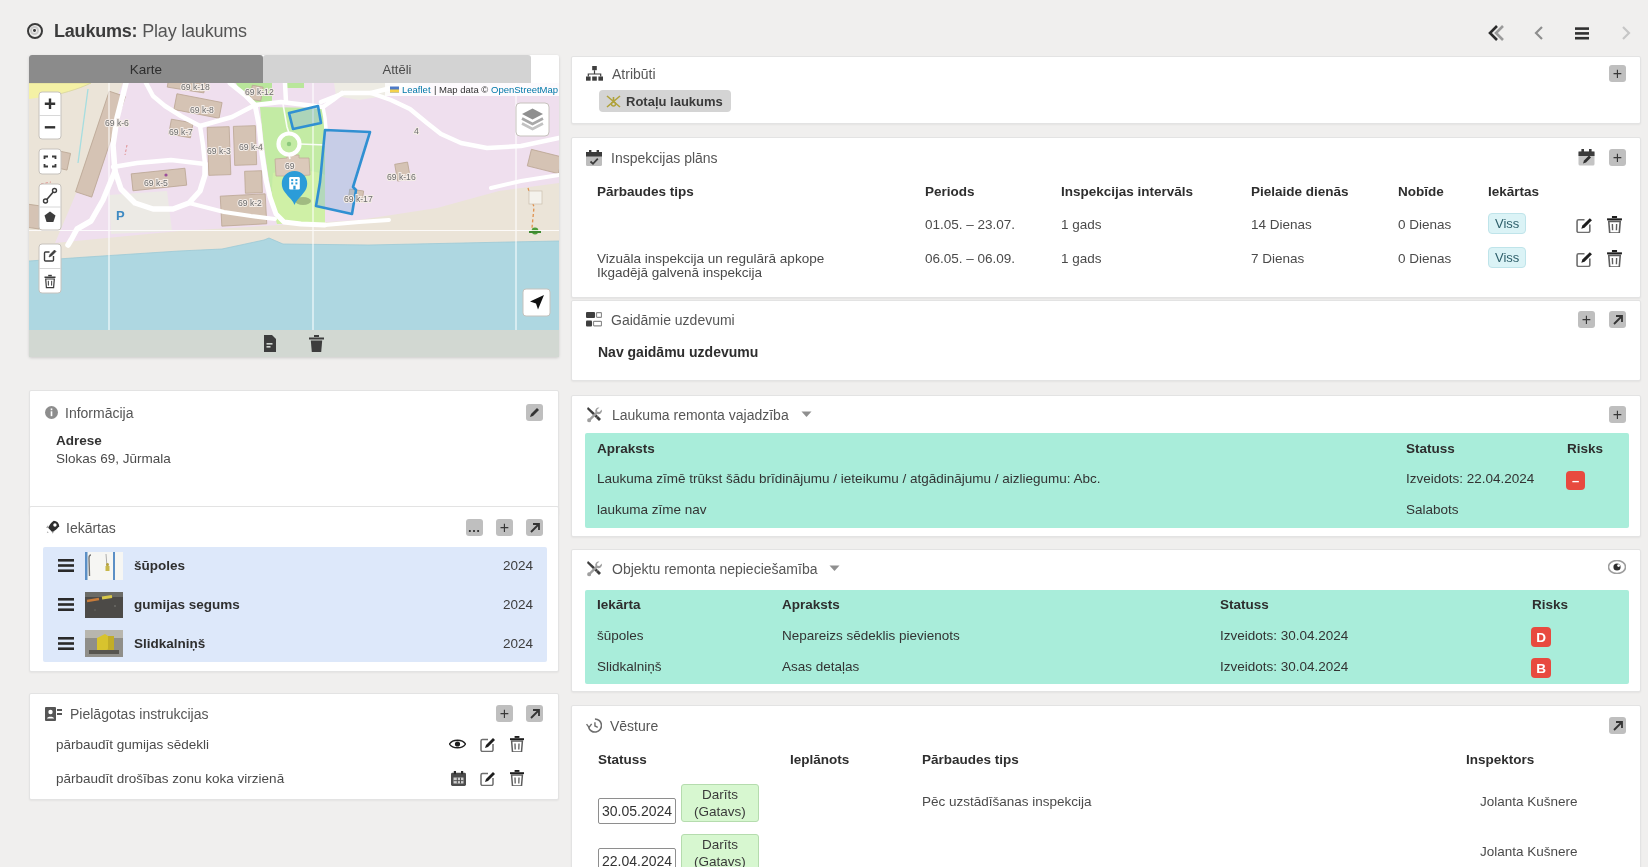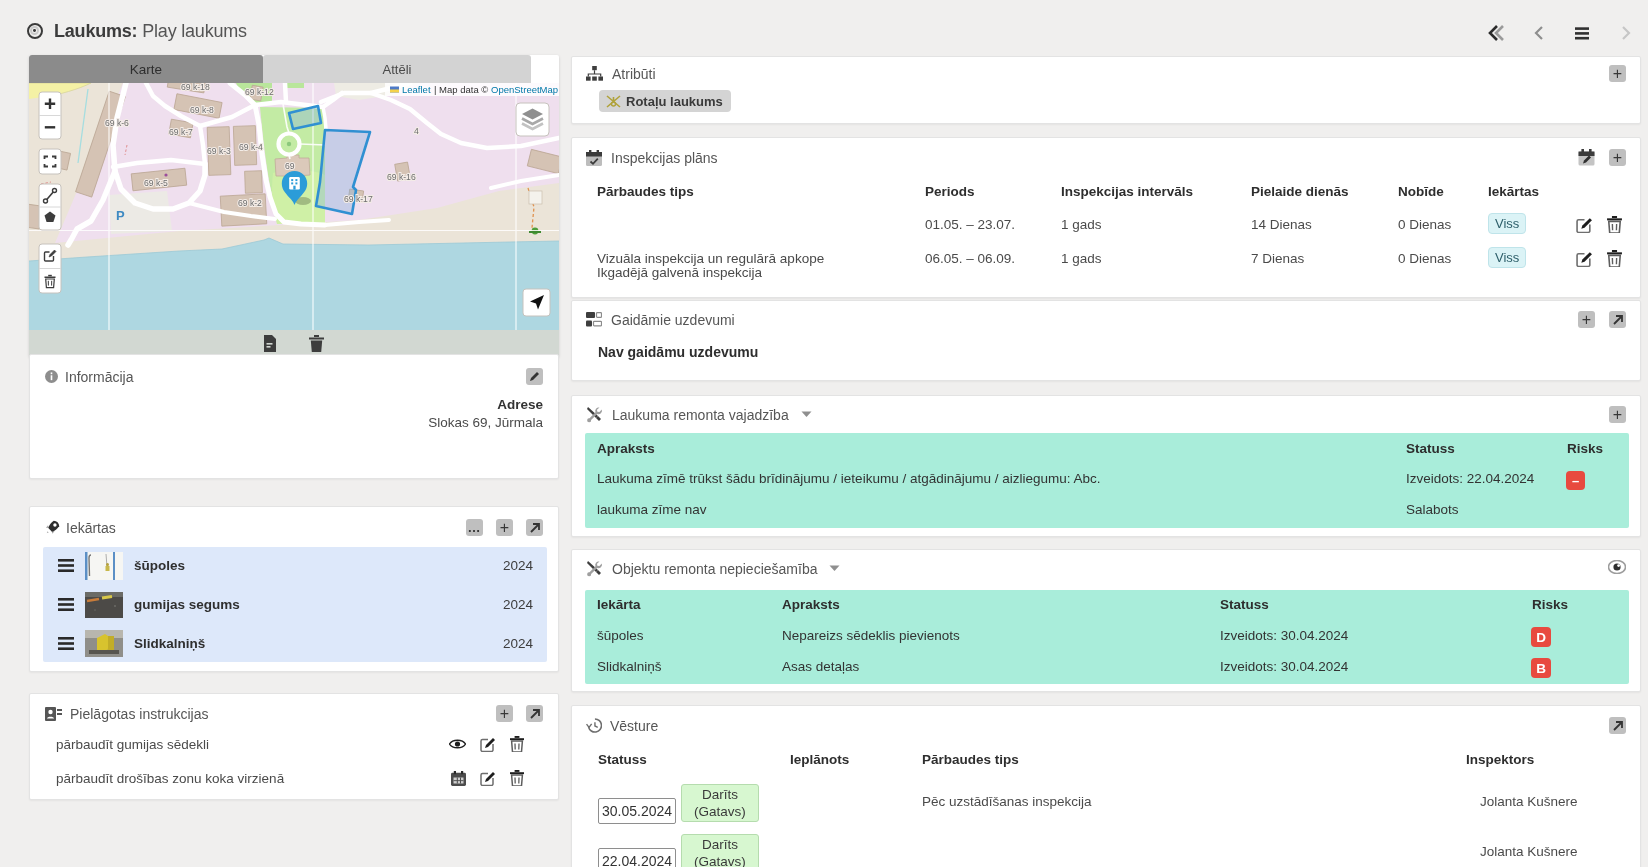--- a/index.html
+++ b/index.html
@@ -216,21 +216,21 @@
         <rect x="4.5" y="11" width="4" height="1.6" fill="#d2d8d2"></rect>
       </svg>
       <svg width="15" height="17" viewBox="0 0 15 17">
         <rect x="0" y="2.5" width="15" height="2" fill="#3d3d3d"></rect>
         <rect x="5" y="0" width="5" height="2" fill="#3d3d3d"></rect>
         <path d="M1.8 5.5 h11.4 l-1 11.5 h-9.4 z" fill="#3d3d3d"></path>
       </svg>
     </div>
   </div>
 
-  <div class="card" style="left:29px;top:354px;width:530px;height:125px;text-align:right;">
+  <div class="card" style="left:29px;top:390px;width:530px;height:125px;">
     <div class="chead" style="margin:13px 15px 0 15px;">
       <svg width="13" height="13" viewBox="0 0 16 16" style="margin-right:7px;">
         <circle cx="8" cy="8" r="8" fill="#8d8d8d"></circle>
         <rect x="7" y="6.5" width="2" height="6" fill="#fff"></rect>
         <rect x="7" y="3" width="2" height="2.2" fill="#fff"></rect>
       </svg>
       Informācija
       <span class="btn" style="margin-left:auto;">
         <svg width="11" height="11" viewBox="0 0 11 11">
           <path d="M1 10 L2 7 L8 1 L10 3 L4 9 Z" fill="#343434"></path>

